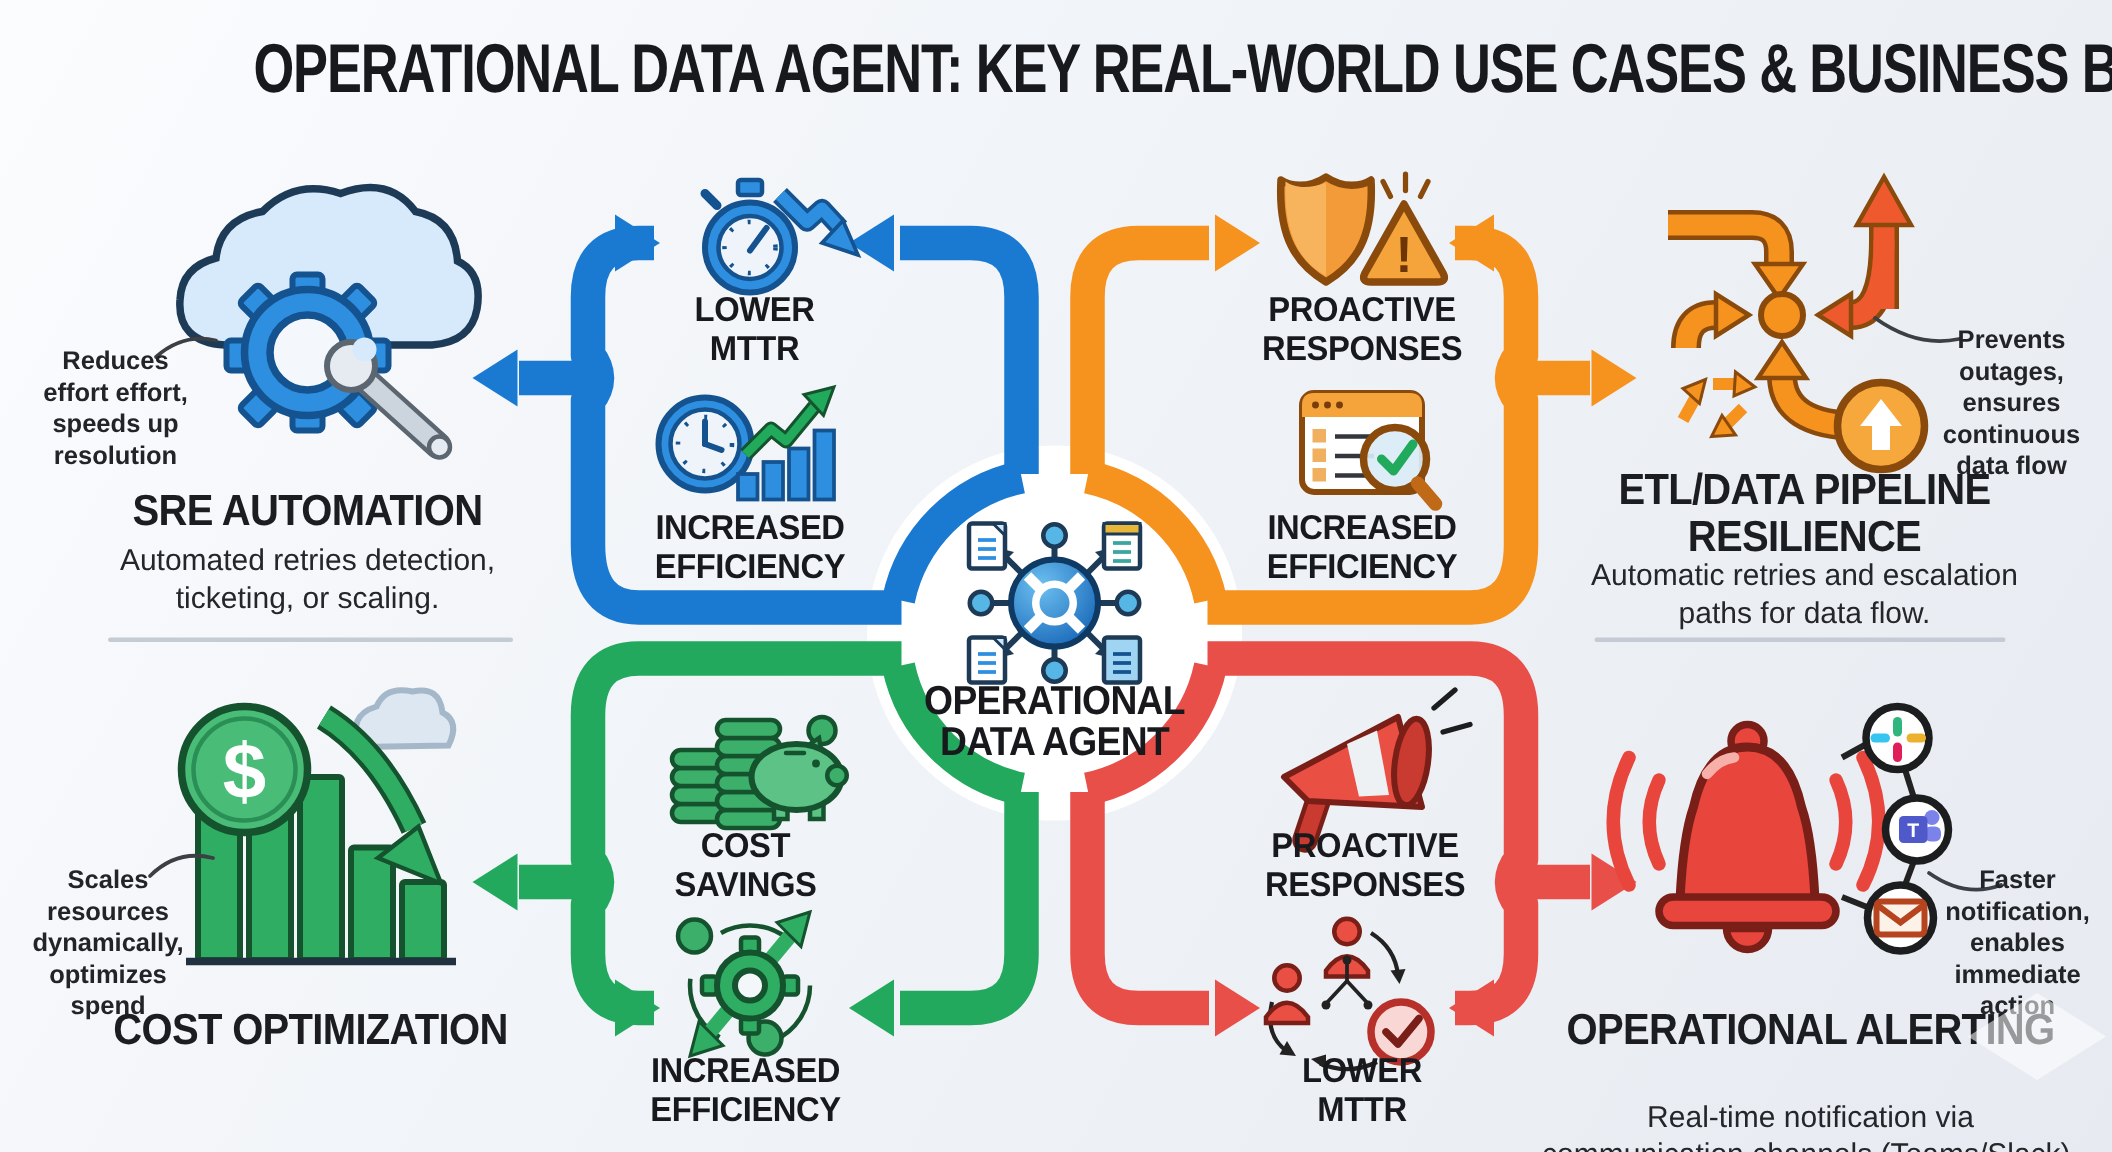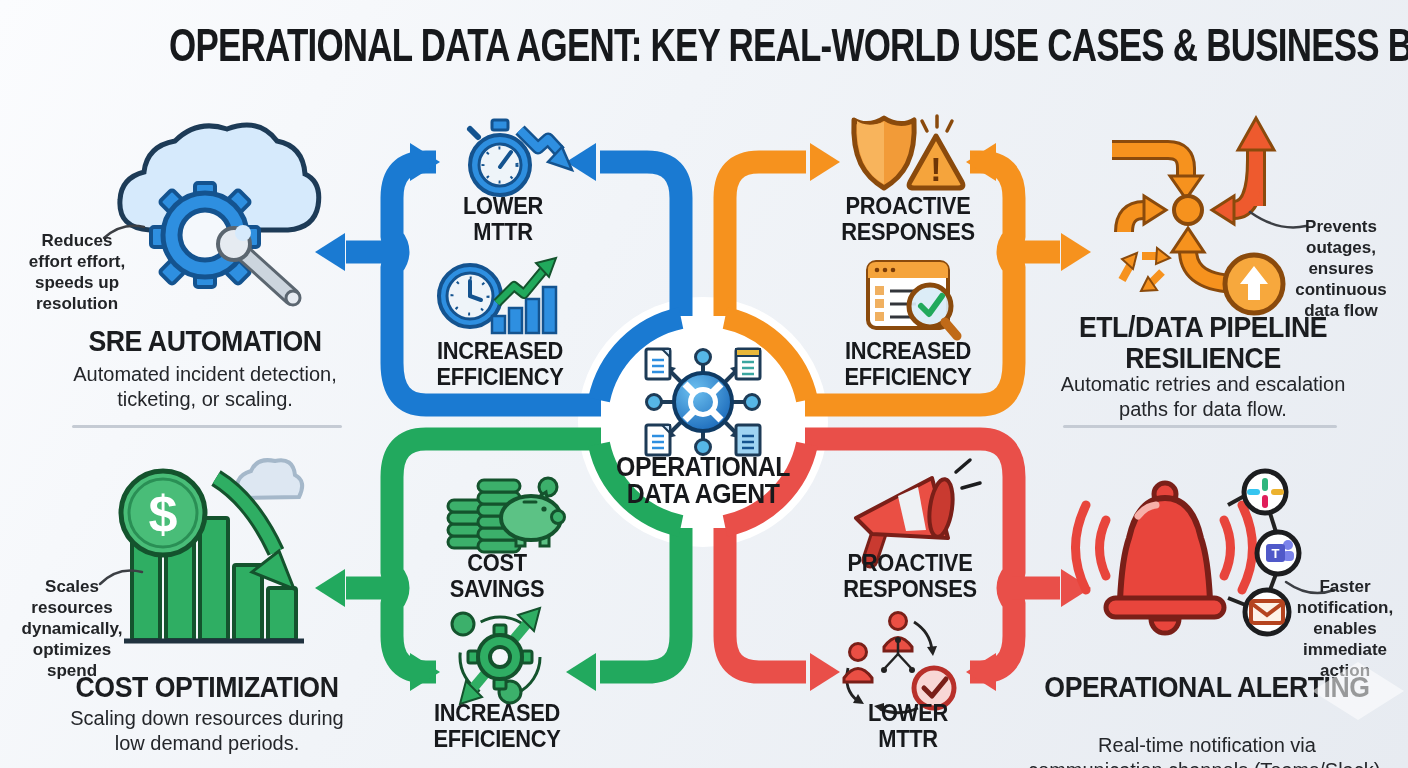--- a/index.html
+++ b/index.html
@@ -429,31 +429,29 @@
 dynamically,
 optimizes
 spend</div>
   <div class="abs callout pre" style="left:1275px;top:576px;width:140px">Faster
 notification,
 enables
 immediate
 action</div>
 
   <div class="abs q-title pre" style="left:0px;top:326px;width:410px">SRE AUTOMATION</div>
-  <div class="abs q-sub pre" style="left:5px;top:362px;width:400px">Automated incident detection,
+  <div class="abs q-sub pre" style="left:5px;top:362px;width:400px">Automated retries detection,
 ticketing, or scaling.</div>
 
   <div class="abs q-title pre" style="left:993px;top:312px;width:420px">ETL/DATA PIPELINE
 RESILIENCE</div>
   <div class="abs q-sub pre" style="left:1003px;top:372px;width:400px">Automatic retries and escalation
 paths for data flow.</div>
 
   <div class="abs q-title pre" style="left:2px;top:672px;width:410px">COST OPTIMIZATION</div>
-  <div class="abs q-sub pre" style="left:7px;top:706px;width:400px">Scaling down resources during
-low demand periods.</div>
 
   <div class="abs q-title pre" style="left:997px;top:672px;width:420px">OPERATIONAL ALERTING</div>
   <div class="abs q-sub pre" style="left:1007px;top:733px;width:400px">Real-time notification via
 communication channels (Teams/Slack).</div>
 
   <div class="abs benefit pre" style="left:393px;top:193px;width:220px">LOWER
 MTTR</div>
   <div class="abs benefit pre" style="left:390px;top:338px;width:220px">INCREASED
 EFFICIENCY</div>
   <div class="abs benefit pre" style="left:798px;top:193px;width:220px">PROACTIVE

